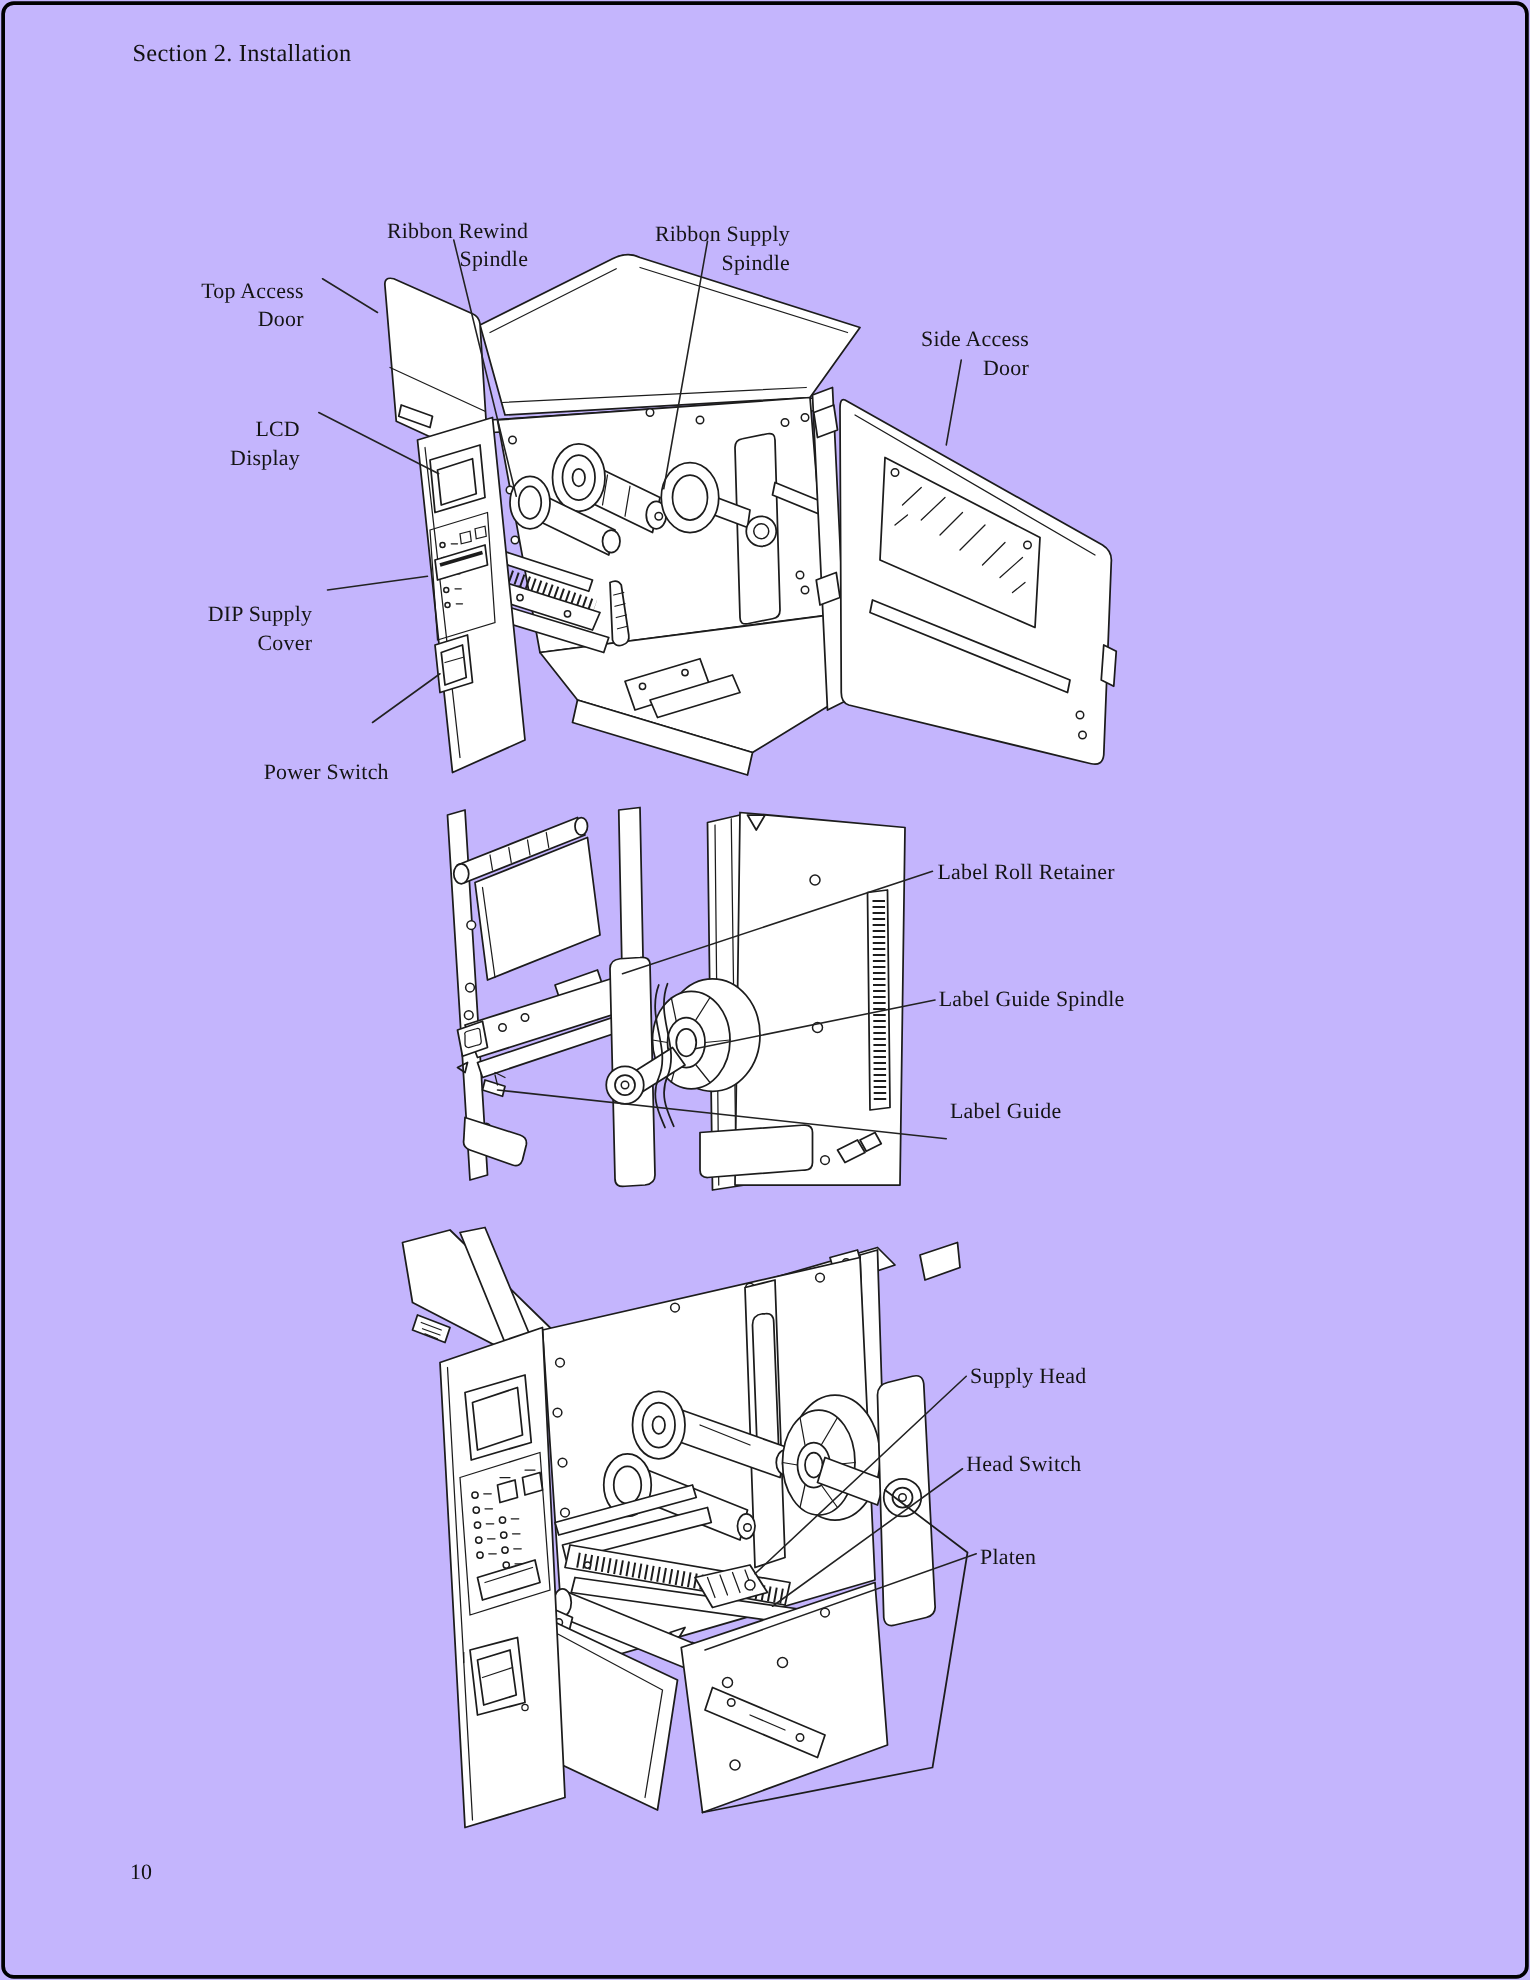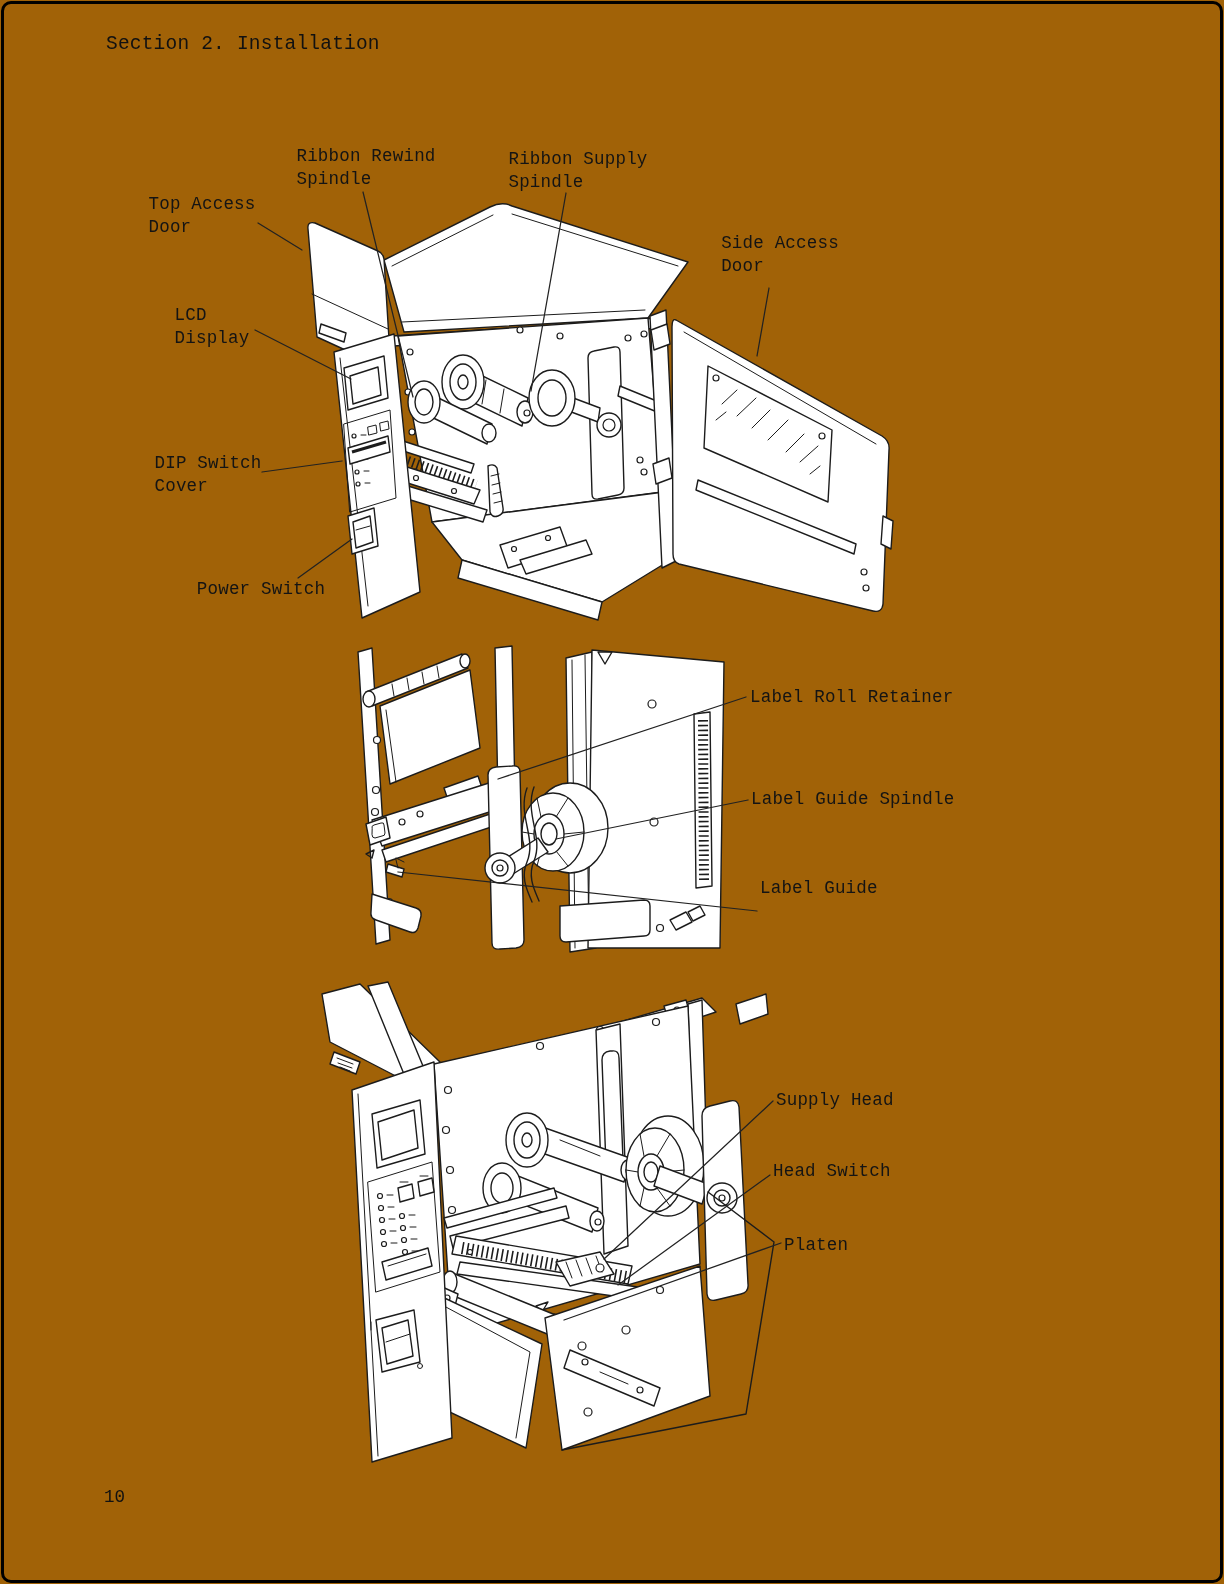--- a/index.html
+++ b/index.html
@@ -1,35 +1,35 @@
 <!DOCTYPE html>
 <html><head>
 <meta charset="utf-8">
 <style>
   html,body{margin:0;padding:0;background:#e8e8e8;}
   .page{
-    position:relative;width:1224px;height:1584px;background:#a16207;
-    font-family:Liberation Mono, monospace;overflow:hidden;margin:0 auto;
+    position:relative;width:1224px;height:1584px;background:#c4b5fd;
+    font-family:Liberation Serif, serif;overflow:hidden;margin:0 auto;
   }
   .page-border{
     position:absolute;inset:1px;border:3px solid #000;border-radius:10px;
     pointer-events:none;
   }
   .hdr{
     position:absolute;left:106px;top:33px;font-size:19.5px;color:#111;
     letter-spacing:.2px;
   }
   .pgnum{
     position:absolute;left:104px;top:1487px;font-size:17.5px;color:#111;
   }
   .lbl{
     position:absolute;font-size:17.5px;line-height:23px;color:#141414;
     white-space:pre-line;letter-spacing:.2px;z-index:3;
   }
-  .center{transform:translateX(-50%);text-align:left;}
+  .center{transform:translateX(-50%);text-align:right;margin-top:28px;}
   svg.art{position:absolute;left:0;top:0;z-index:1;}
   .ln{fill:none;stroke:#1c1c1c;stroke-width:1.4;stroke-linejoin:round;stroke-linecap:round;}
   .wh{fill:#fff;stroke:#1c1c1c;stroke-width:1.4;stroke-linejoin:round;}
   .thin{fill:none;stroke:#1c1c1c;stroke-width:1;stroke-linecap:round;}
   .scr{fill:#fff;stroke:#1c1c1c;stroke-width:1.2;}
   .comb{fill:none;stroke:#1c1c1c;stroke-width:10;stroke-dasharray:1.6 3.2;}
   .combSm{fill:none;stroke:#1c1c1c;stroke-width:12;stroke-dasharray:1.6 3.4;}
   .leader{fill:none;stroke:#222;stroke-width:1.25;stroke-linecap:round;}
 </style>
 </head>
@@ -414,21 +414,21 @@
   <div class="lbl center" style="left:366px;top:145px">Ribbon Rewind
 Spindle</div>
   <div class="lbl center" style="left:578px;top:148px">Ribbon Supply
 Spindle</div>
   <div class="lbl center" style="left:202px;top:193px">Top Access
 Door</div>
   <div class="lbl center" style="left:780px;top:232px">Side Access
 Door</div>
   <div class="lbl center" style="left:212px;top:304px">LCD
 Display</div>
-  <div class="lbl center" style="left:208px;top:452px">DIP Switch
+  <div class="lbl center" style="left:208px;top:452px">DIP Supply
 Cover</div>
   <div class="lbl center" style="left:261px;top:578px">Power Switch</div>
 
   <div class="lbl" style="left:750px;top:686px">Label Roll Retainer</div>
   <div class="lbl" style="left:751px;top:788px">Label Guide Spindle</div>
   <div class="lbl" style="left:760px;top:877px">Label Guide</div>
 
   <div class="lbl" style="left:776px;top:1089px">Supply Head</div>
   <div class="lbl" style="left:773px;top:1160px">Head Switch</div>
   <div class="lbl" style="left:784px;top:1234px">Platen</div>

